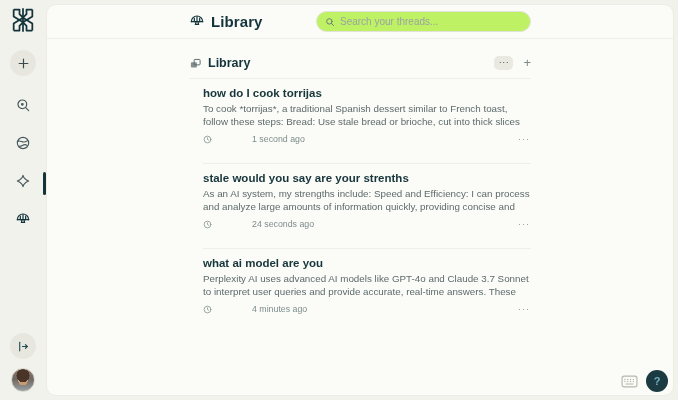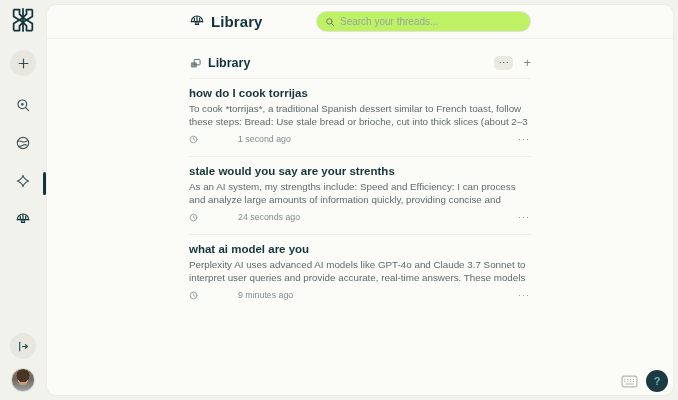--- a/index.html
+++ b/index.html
@@ -90,21 +90,21 @@
     background:#e9e9e1; border:none; border-radius:5px; width:19px; height:14px;
     font-size:9px; line-height:10px; color:#3c4c4f; cursor:pointer; letter-spacing:.5px;
     display:flex; align-items:center; justify-content:center; padding-bottom:3px;
   }
   .add-btn {
     background:none; border:none; font-size:13px; color:#7c8889; cursor:pointer;
     line-height:12px; padding:0;
   }
   .threads-divider { border-bottom:1px solid #efefe8; margin-top:8px; }
 
-  .thread-item { padding:8px 0 12px; border-bottom:1px solid #efefe8; cursor:pointer; }
+  .thread-item { padding:8px 0 19px; border-bottom:1px solid #efefe8; cursor:pointer;margin-left:14px; }
   .thread-item:last-child { border-bottom:none; }
   .thread-title { font-size:11.5px; font-weight:700; color:#17353b; margin-bottom:3px; }
   .thread-snippet {
     font-size:9.8px; line-height:13px; color:#5d6b6c; max-height:26px; overflow:hidden;
   }
   .thread-meta { display:flex; align-items:center; margin-top:6px; color:#7e8d8d;gap:36px; }
   .thread-meta svg { width:9px; height:9px; margin-right:4px; }
   .thread-time { font-size:8.8px; }
   .row-more {
     margin-left:auto; background:none; border:none; color:#8b9697; font-size:9px;
@@ -250,21 +250,21 @@
     </div>
 
     <div class="thread-item">
       <div class="thread-title">what ai model are you</div>
       <div class="thread-snippet">Perplexity AI uses advanced AI models like GPT-4o and Claude 3.7 Sonnet to interpret user queries and provide accurate, real-time answers. These models are designed to deliver clear, concise, and well-sourced...</div>
       <div class="thread-meta">
         <svg viewBox="0 0 24 24" fill="none" stroke="currentColor" stroke-width="2" stroke-linecap="round">
           <circle cx="12" cy="12" r="9"></circle>
             <path d="M12 7.5V12l3 2"></path>
         </svg>
-        <span class="thread-time">9 minutes ago</span>
+        <span class="thread-time">4 minutes ago</span>
         <button class="row-more">···</button>
       </div>
     </div>
   </div>
 </div>
 
 <div class="float-br">
   <svg class="kbd-icon" viewBox="0 0 24 18" fill="none" stroke="currentColor" stroke-width="1.6" stroke-linecap="round">
     <rect x="1.5" y="1.5" width="21" height="15" rx="3"></rect>
     <path d="M7 12.5h10"></path>

